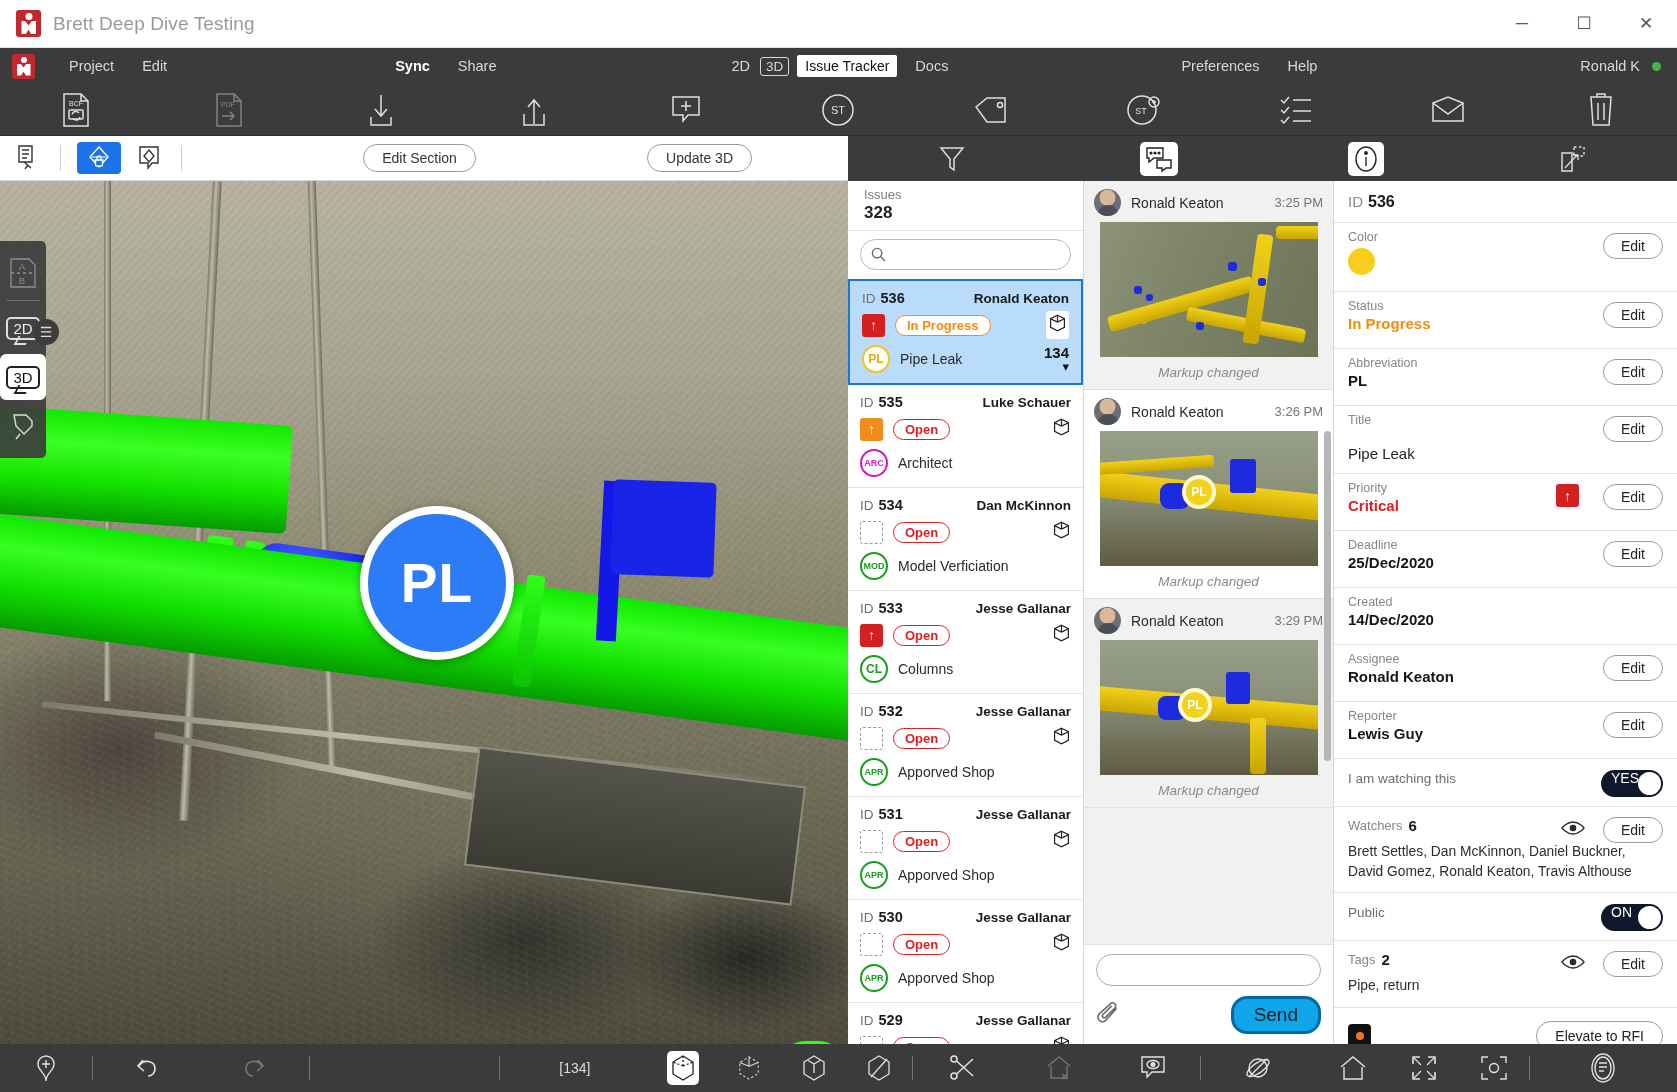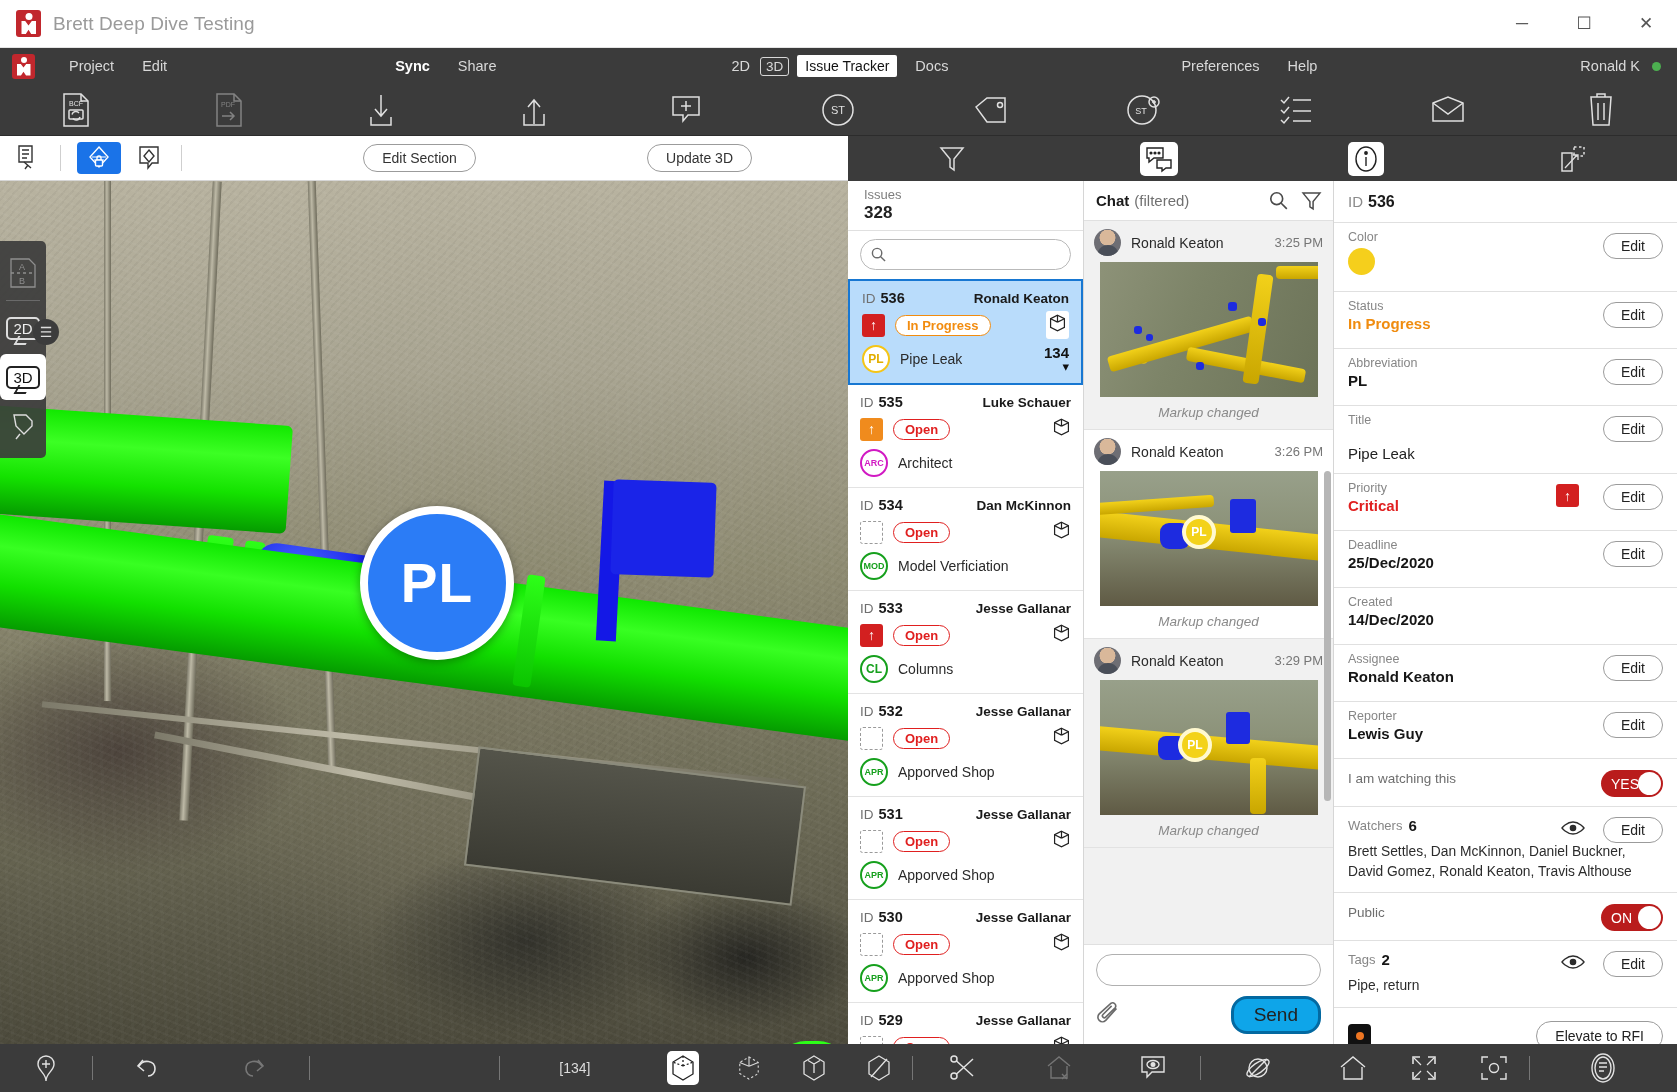--- a/index.html
+++ b/index.html
@@ -332,21 +332,21 @@
   .edit-btn {
     position: absolute; right: 14px; top: 10px; border: 1px solid #9b9b9b;
     border-radius: 15px; padding: 4px 17px; font-size: 14px; background: #fff;
     color: #222; cursor: pointer;
   }
   .color-swatch {
     width: 27px; height: 27px; border-radius: 50%; background: #f5cf1c; margin-top: 4px;
   }
   .toggle {
     position: absolute; right: 14px; top: 11px; width: 62px; height: 27px;
-    border-radius: 14px; background: #b91c1c; display: flex; align-items: center;
+    border-radius: 14px; background: #0f172a; display: flex; 
     color: #fff; font-size: 14px; padding-left: 10px;
   }
   .toggle .knob {
     position: absolute; right: 2px; top: 2px; width: 23px; height: 23px;
     border-radius: 50%; background: #fff;
   }
   .d-row.toggle-row { min-height: 48px; display: flex; align-items: center; }
   .d-row.toggle-row .d-label { font-size: 13.5px; color: #6e6e6e; }
   .watch-line { display: flex; align-items: center; }
   .watch-line .d-label { font-size: 13px; color: #868686; }
@@ -771,33 +771,20 @@
                   <span class="cube-ico"><svg width="19" height="20" viewBox="0 0 22 22" fill="none" stroke="#222" stroke-width="1.4">
                       <path d="M11 2l8 4v10l-8 4-8-4V6z"></path>
                       <path d="M11 2v8M11 10l8-4M11 10L3 6"></path>
                     </svg></span>
                 </div>
               </div>
             </div>
         </div>
 
         <div class="chatpanel">
-          <div class="chat-head">
-            <span class="t1">Chat</span>
-            <span class="t2">(filtered)</span>
-            <span class="hico">
-              <svg width="19" height="19" viewBox="0 0 16 16" fill="none" stroke="#4a4a4a" stroke-width="1.4">
-                <circle cx="6.5" cy="6.5" r="5"></circle>
-                  <path d="M10.3 10.3L15 15"></path>
-              </svg>
-              <svg width="19" height="19" viewBox="0 0 18 18" fill="none" stroke="#4a4a4a" stroke-width="1.4">
-                <path d="M1 2h16l-6.5 8v7l-3-2v-5z"></path>
-              </svg>
-            </span>
-          </div>
           <div class="chat-scrollwrap" id="chat-list">
             <div class="chat-scrollbar"></div>
           <div class="chat-msg">
                 <div class="cm-head">
                   <span class="avatar"></span>
                   <span class="cm-name">Ronald Keaton</span>
                   <span class="cm-time">3:25 PM</span>
                 </div>
                 <div class="cm-img i1">
                   <span class="ypipe" style="left:6px;top:74px;width:150px;height:16px;transform:rotate(-16deg)"></span>

